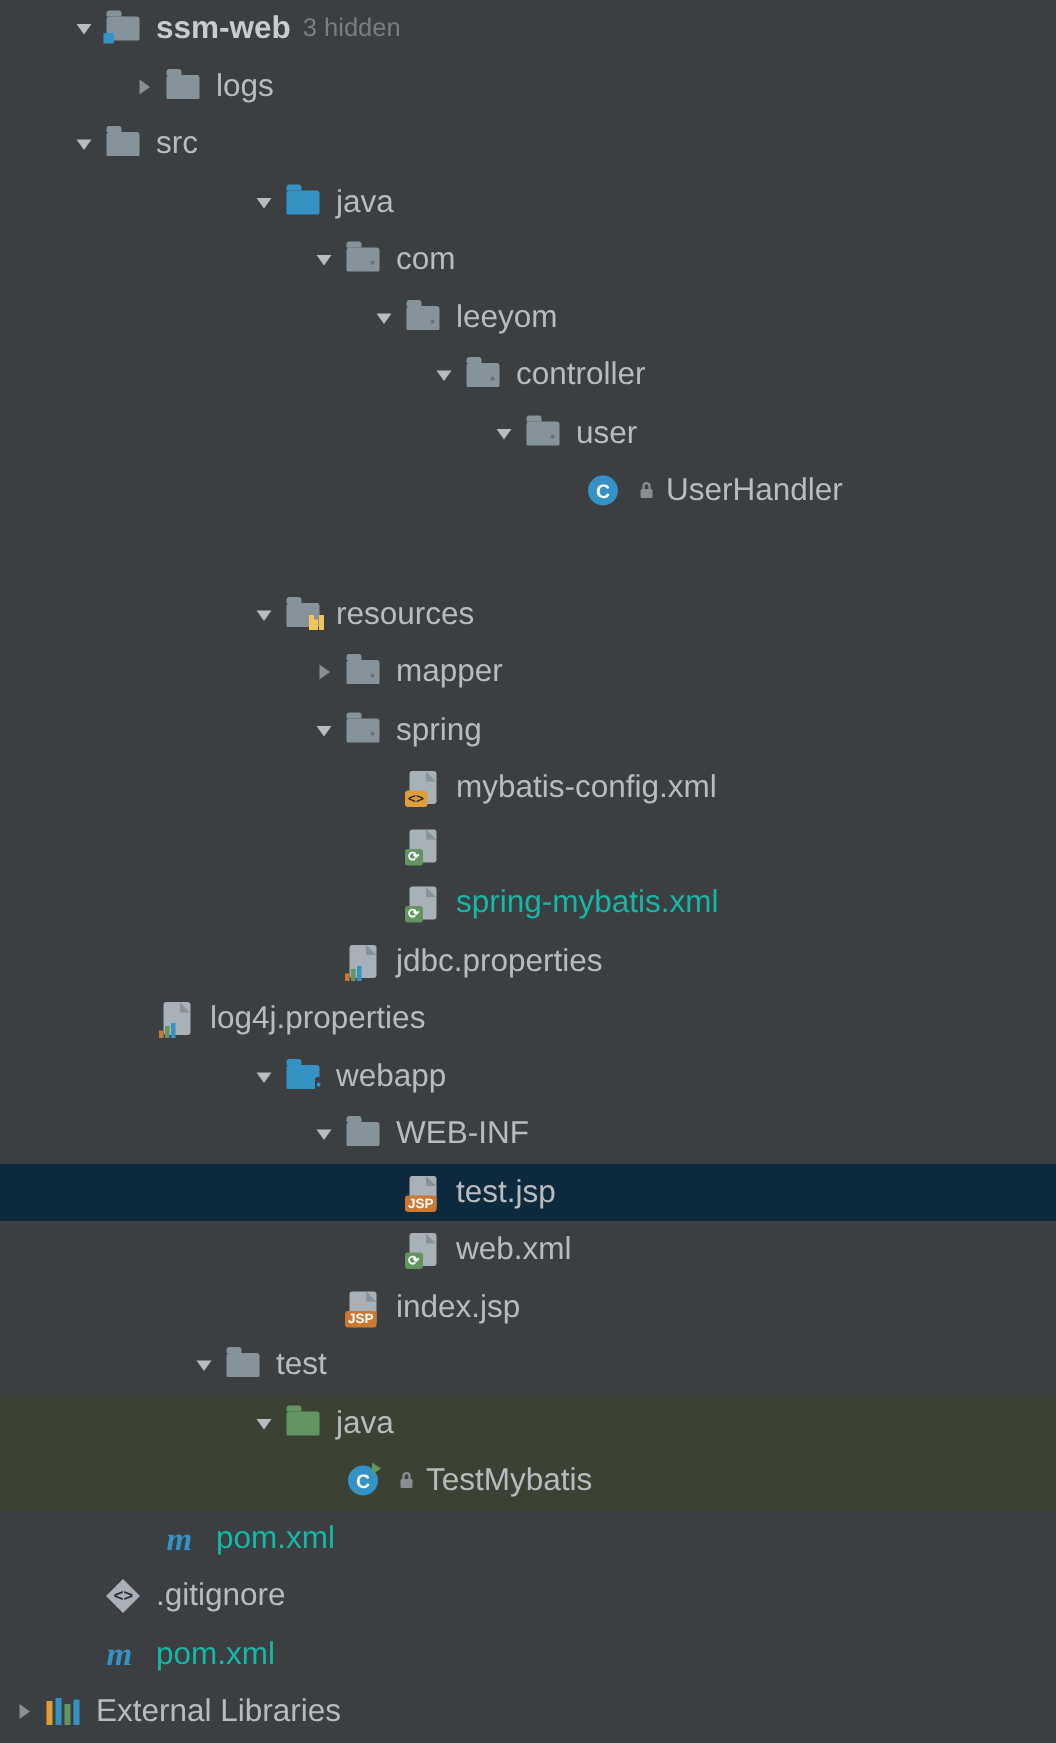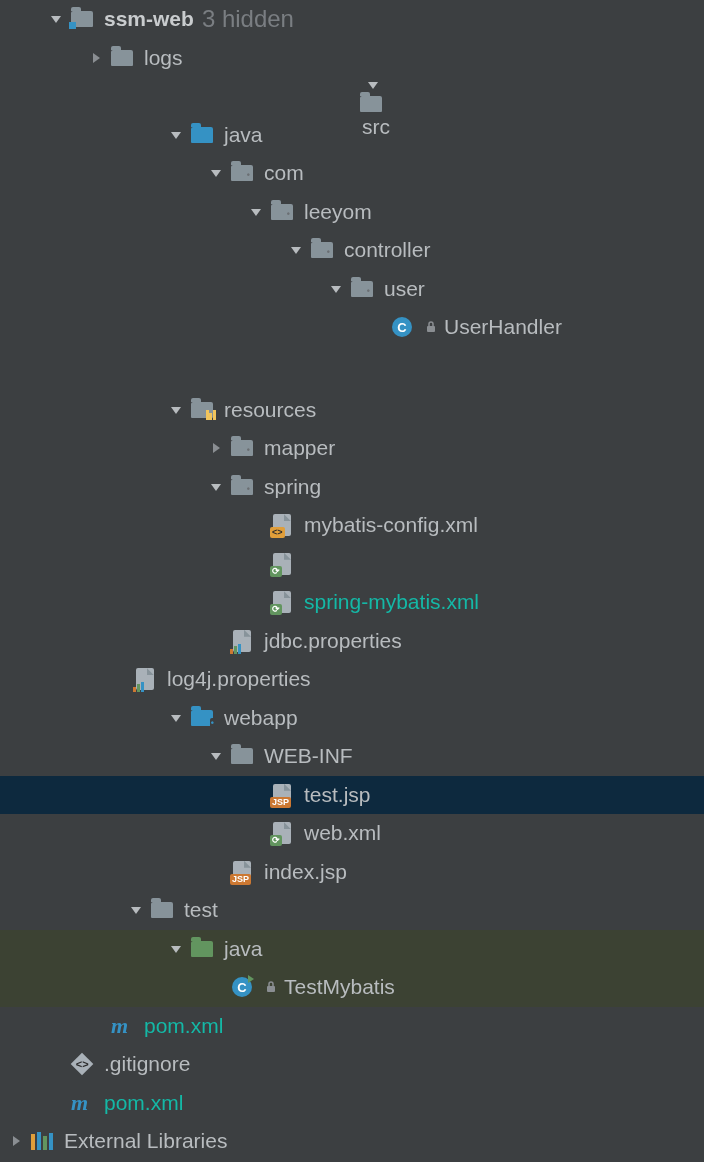--- a/index.html
+++ b/index.html
@@ -32,21 +32,21 @@
   .icon {
     width: 24px; height: 22px;
     display: inline-flex; align-items: center; justify-content: center;
     margin-right: 10px;
     flex-shrink: 0;
     position: relative;
   }
   .label { color: #b8bcbf; }
   .label.bold { font-weight: 600; color: #c9ccce; }
   .label.link { color: #14b8a6; }
-  .hint { color: #7a7e82; margin-left: 8px; font-size: 24px; }
+  .hint { color: #7a7e82; margin-left: 8px; font-size: 17px; }
   .lock {
     width: 14px; height: 14px;
     display:inline-flex; align-items:center; justify-content:center;
     margin-right: 6px;
   }
 
   
   .fld { width:22px; height:16px; background:#87939a; border-radius:2px 2px 1px 1px; position:relative; }
   .fld::before { content:""; position:absolute; top:-4px; left:0; width:10px; height:4px; background:#87939a; border-radius:2px 2px 0 0; }
   .fld.blue { background:#3592c4; } .fld.blue::before { background:#3592c4; }
@@ -111,21 +111,21 @@
       <span class="arrow">
         <svg width="14" height="14" viewBox="0 0 14 14">
           <polygon points="4,2 11,7 4,12" fill="#8a8e92"></polygon>
         </svg>
       </span>
       <span class="icon">
         <div class="fld"></div>
       </span>
       <span class="label">logs</span>
     </div>
-    <div class="row" style="padding-left: 48px; flex-direction: column;">
+    <div class="row" style="padding-left: 48px;">
       <span class="arrow">
         <svg width="14" height="14" viewBox="0 0 14 14">
           <polygon points="2,4 12,4 7,11" fill="#b8bcbf"></polygon>
         </svg>
       </span>
       <span class="icon">
         <div class="fld"></div>
       </span>
       <span class="label">src</span>
     </div>
@@ -276,21 +276,21 @@
         <div class="prop">
           <span class="bars">
             <b></b>
             <b></b>
             <b></b>
           </span>
         </div>
       </span>
       <span class="label">jdbc.properties</span>
     </div>
-    <div class="row" style="padding-left: 111px;">
+    <div class="row" style="padding-left: 84px;">
       <span class="arrow"></span>
       <span class="icon">
         <div class="prop">
           <span class="bars">
             <b></b>
             <b></b>
             <b></b>
           </span>
         </div>
       </span>

